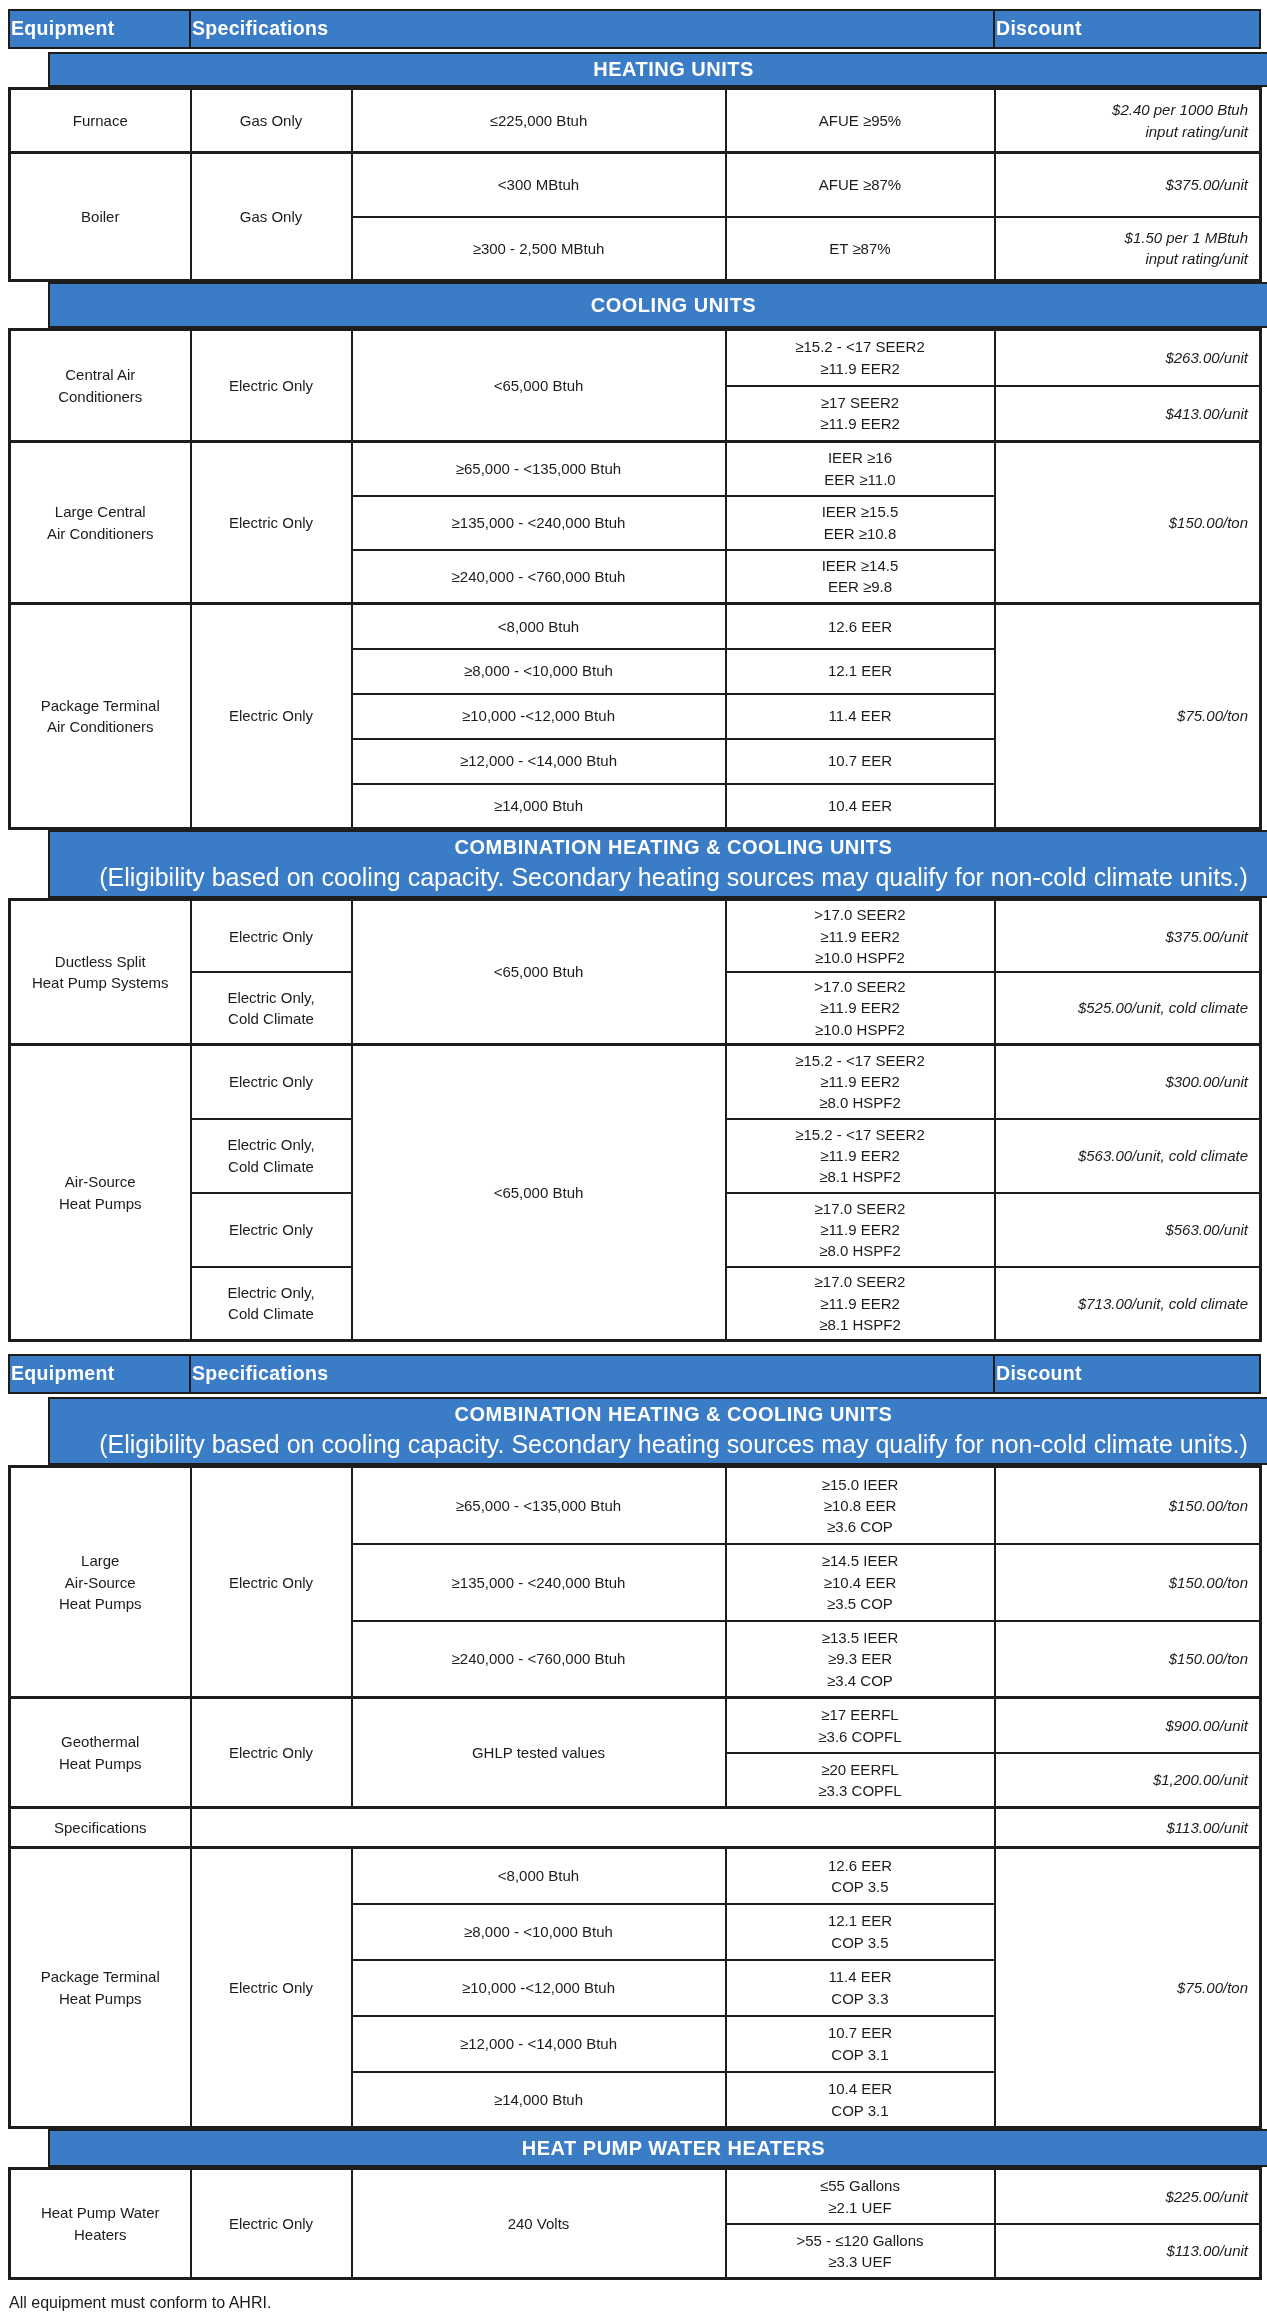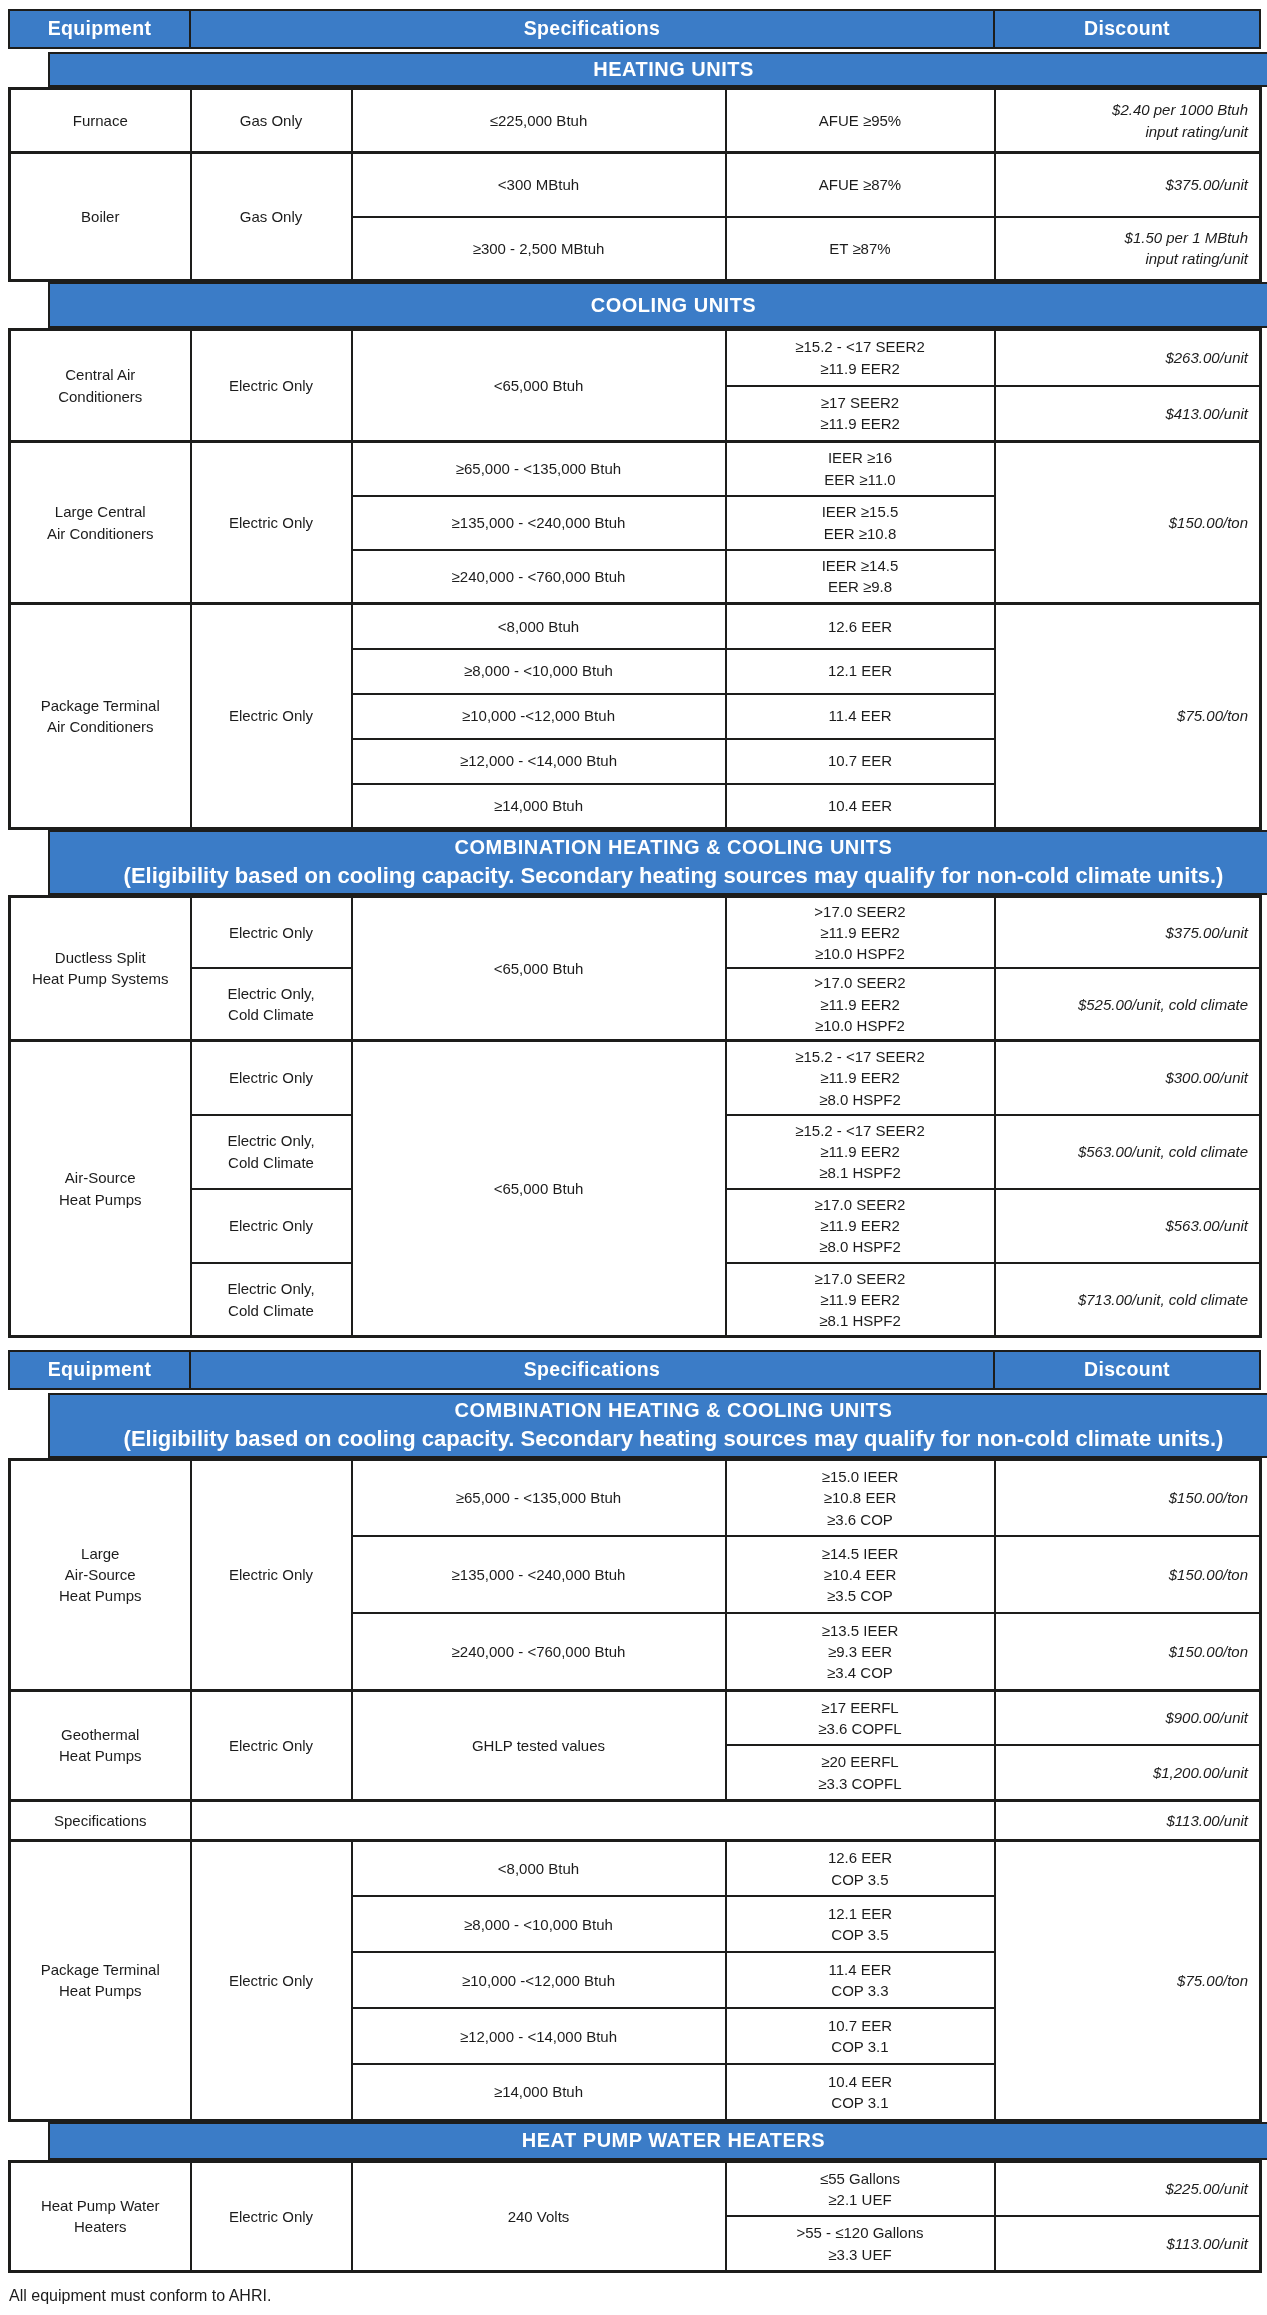--- a/index.html
+++ b/index.html
@@ -11,31 +11,31 @@
   html,body{margin:0;padding:0;background:#fff;}
   body{width:1267px;font-family:"Liberation Sans", sans-serif;color:var(--text);}
   .page{width:1267px;min-height:2315px;padding:9px 8px 10px 8px;}
 
   table{border-collapse:collapse;table-layout:fixed;width:1251px;}
 
   
   .header-table{border:2px solid var(--black);margin-bottom:3px;}
   .header-table td{
     background:var(--blue);color:#fff;font-weight:bold;font-size:19.5px;
-    text-align:center;border:2px solid var(--black);height:38px;letter-spacing:.3px;
+    border:2px solid var(--black);height:38px;letter-spacing:.3px;
   }
 
   
   .band{
     width:1251px;background:var(--blue);border:2px solid var(--black);color:#fff;
     display:flex;flex-direction:column;align-items:center;justify-content:center;
     text-align:center;padding:3px 8px;margin-left:40px;
   }
   .band-title{font-weight:bold;font-size:20px;letter-spacing:.5px;line-height:1.25;}
-  .band-subtitle{font-size:22px;font-weight:bold;line-height:1.25;margin-top:2px;}
+  .band-subtitle{font-size:25px;font-weight:normal;line-height:1.25;margin-top:2px;}
 
   
   .body-table{border:3px solid var(--black);}
   .body-table td{
     border:2px solid var(--black);font-size:15px;text-align:center;
     vertical-align:middle;padding:3px 6px;color:var(--text);
   }
   .body-table tr.group-start td{border-top-width:3px;}
   .body-table td.col-discount{text-align:right;padding-right:11px;font-style:italic;}
   .cell{white-space:pre-line;line-height:1.42;}

